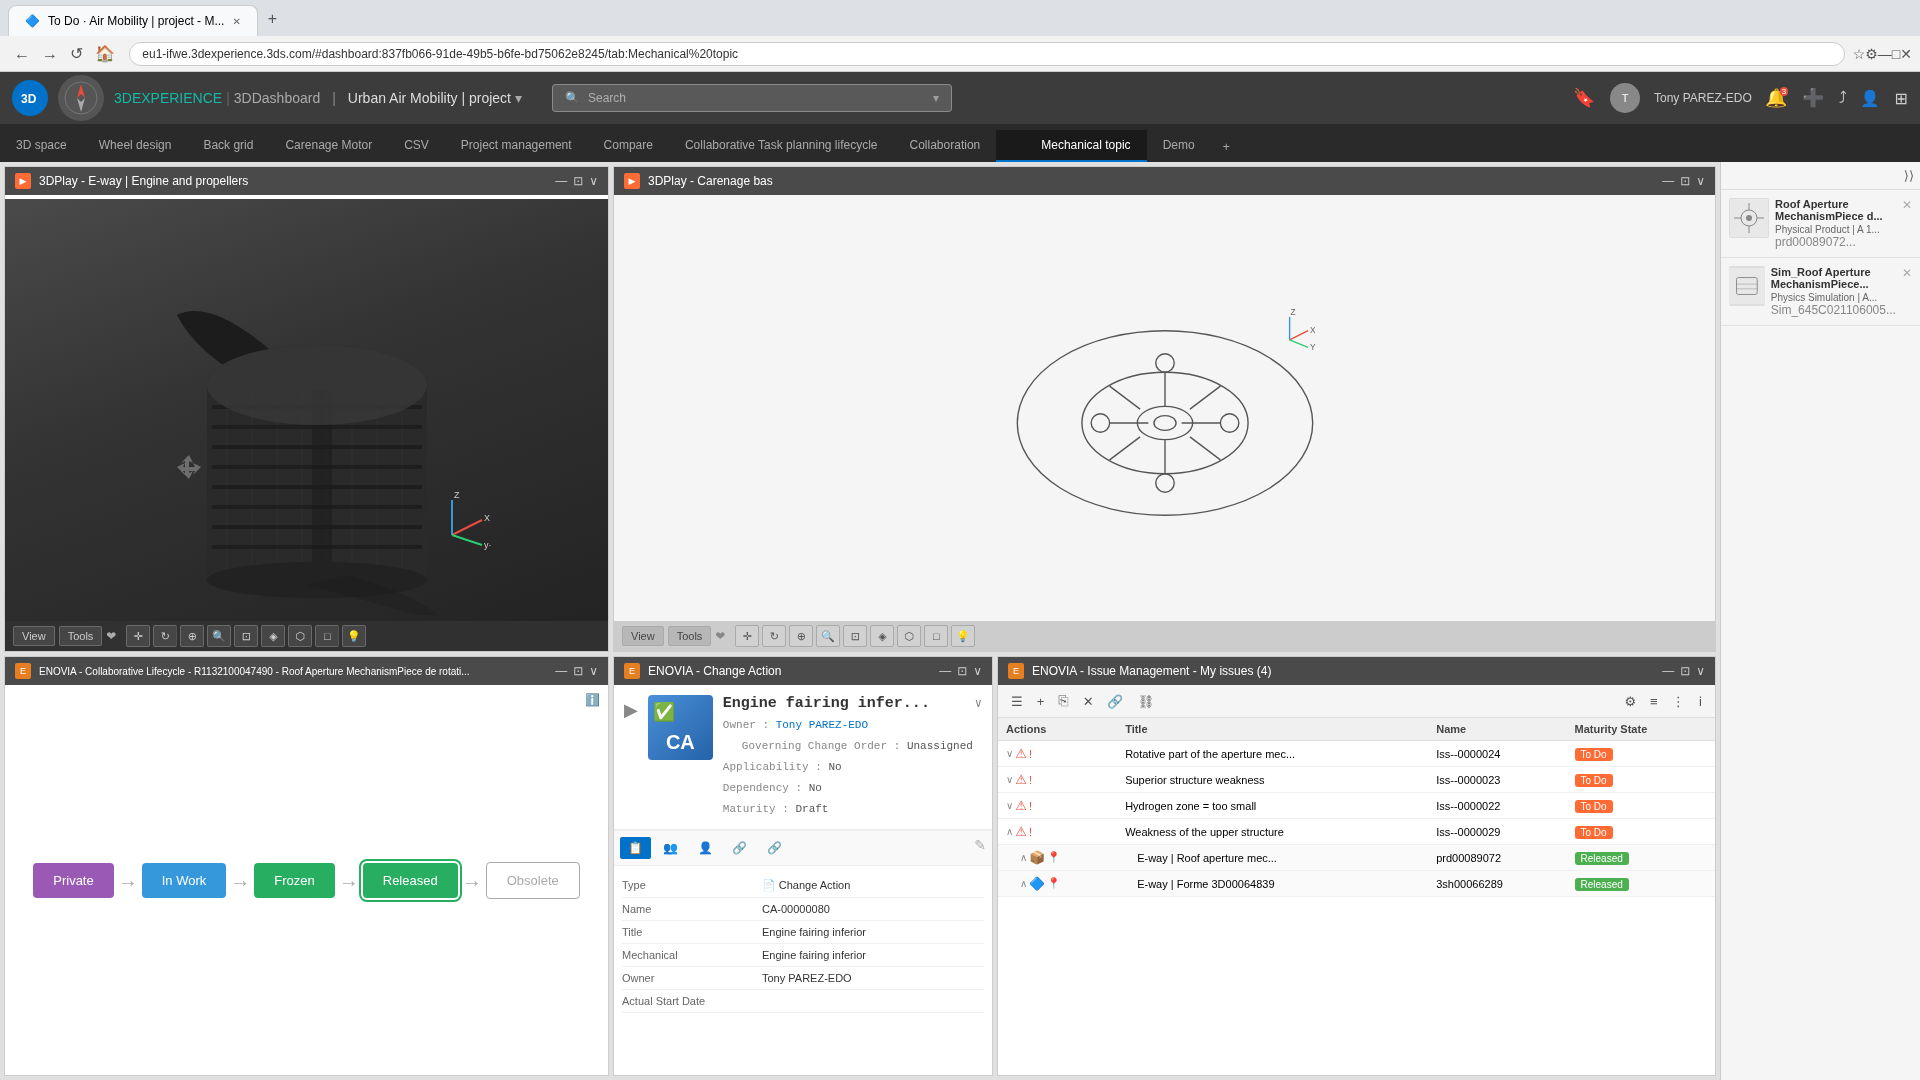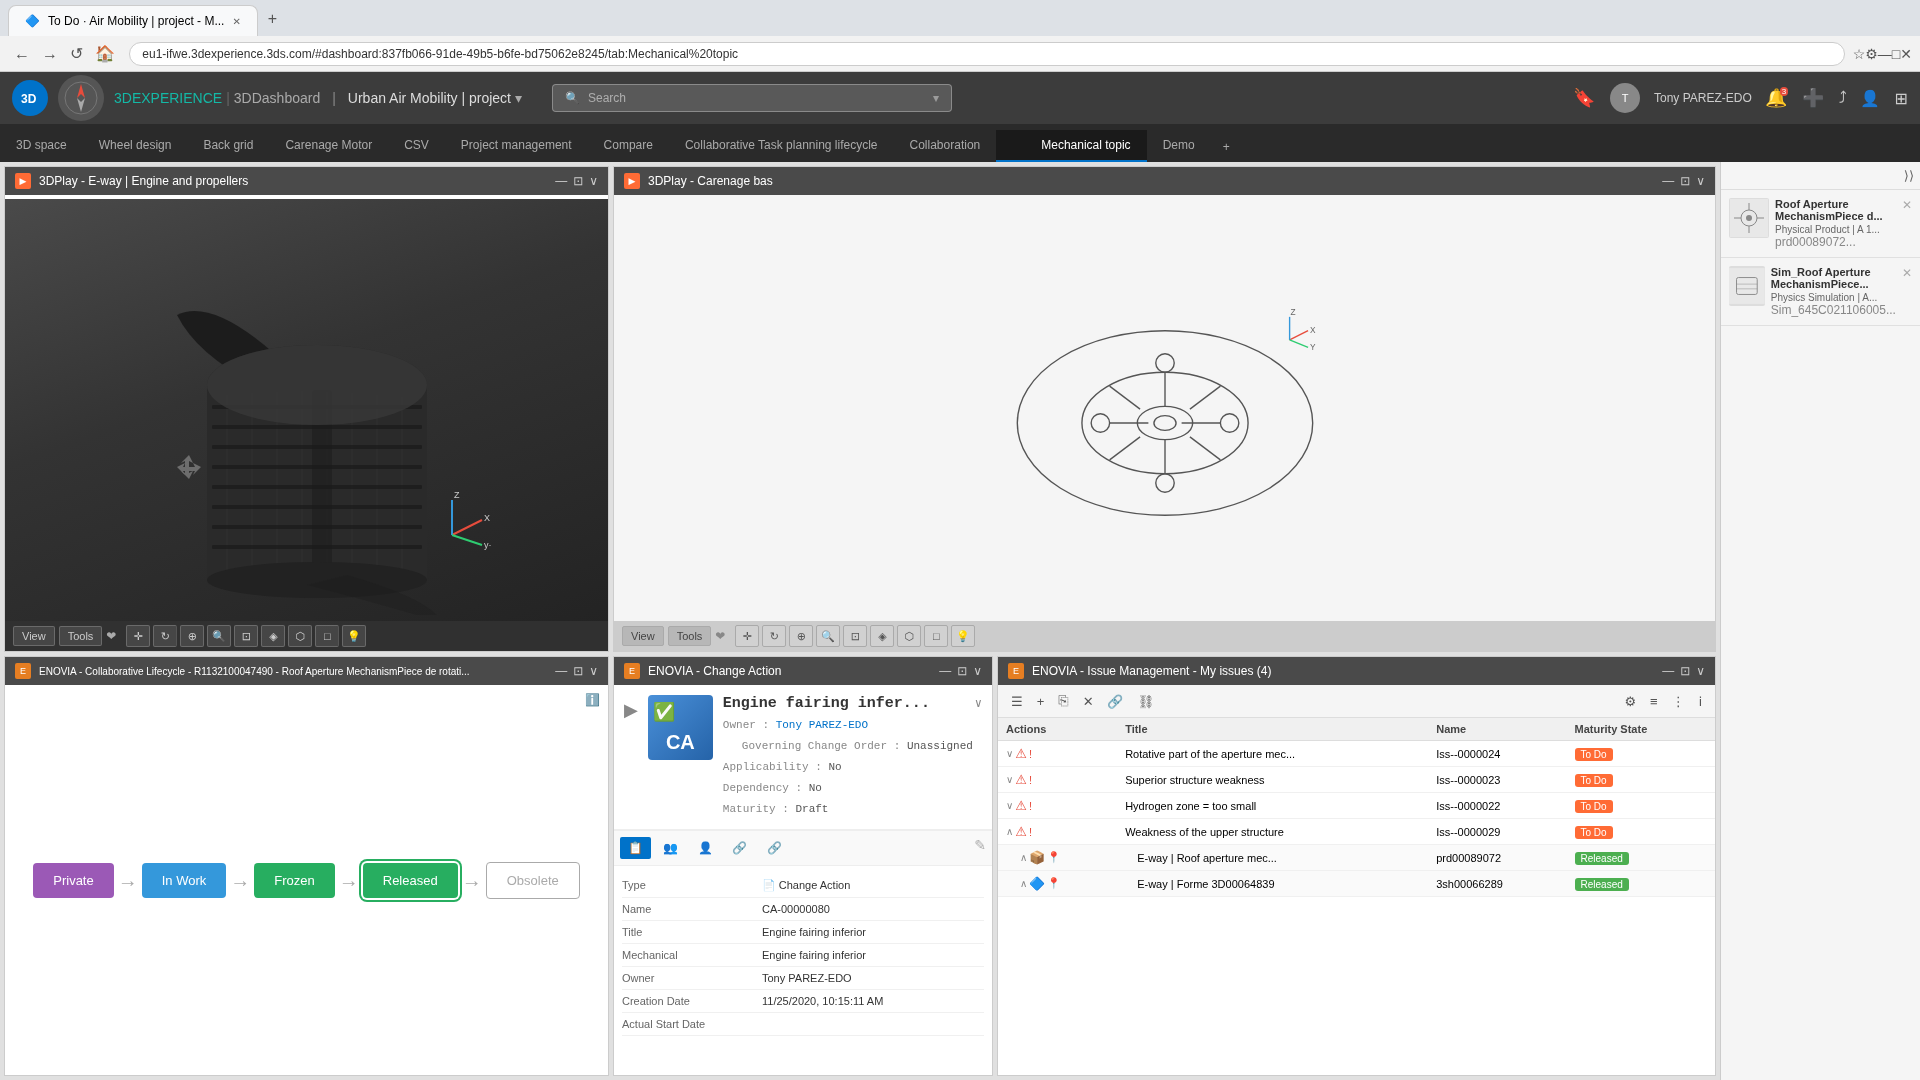--- a/index.html
+++ b/index.html
@@ -442,24 +442,20 @@
               </div>
               <div class="ca-field-row">
                 <span class="ca-field-label">Mechanical</span>
                 <span class="ca-field-value">Engine fairing inferior</span>
               </div>
               <div class="ca-field-row">
                 <span class="ca-field-label">Owner</span>
                 <span class="ca-field-value">Tony PAREZ-EDO</span>
               </div>
               <div class="ca-field-row">
-                <span class="ca-field-label">Creation Date</span>
-                <span class="ca-field-value">11/25/2020, 10:15:11 AM</span>
-              </div>
-              <div class="ca-field-row">
                 <span class="ca-field-label">Actual Start Date</span>
                 <span class="ca-field-value"></span>
               </div>
             </div>
           </div>
         </div>
 
         <div class="panel" style="flex:1; display:flex; flex-direction:column; overflow:hidden;">
           <div class="panel-header">
             <div class="panel-icon" style="background:#e67e22;">E</div>

